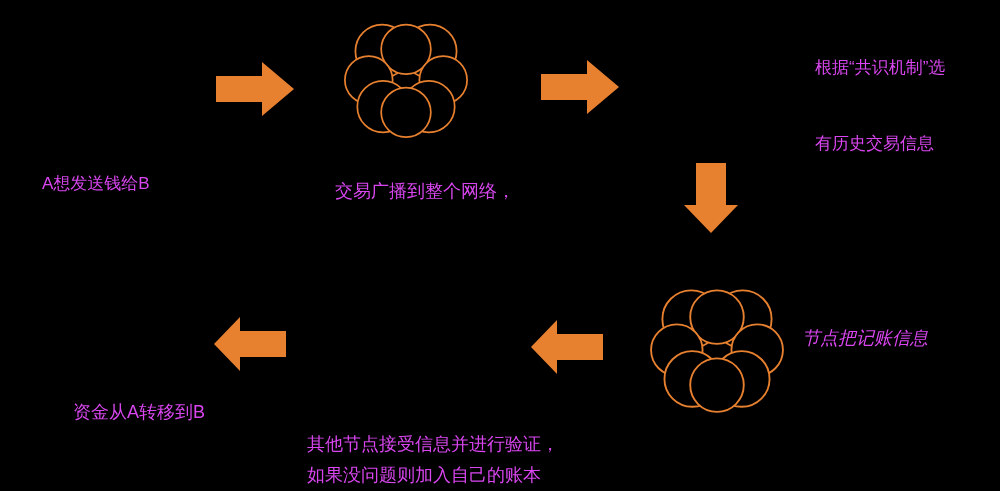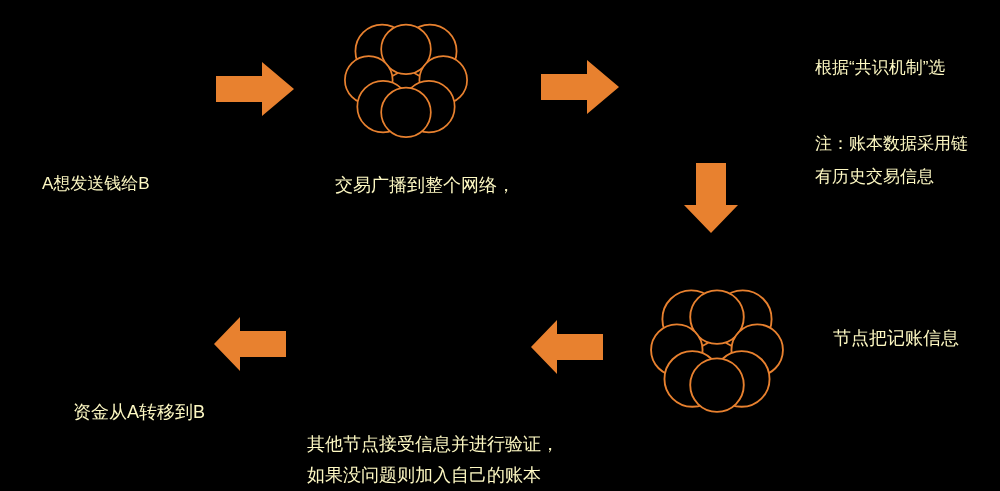--- a/index.html
+++ b/index.html
@@ -2,21 +2,21 @@
 <html><head>
 <meta charset="utf-8">
 <style>
   html,body{margin:0;padding:0;background:#000;}
   body{
     width:1000px;height:491px;position:relative;overflow:hidden;
     font-family:"Liberation Sans","DejaVu Sans",sans-serif;
     background:#000000;
   }
   .abs{position:absolute;}
-  .txt{color:#fef9c3;}
+  .txt{color:#d946ef;}
   .label{font-size:17px;white-space:nowrap;}
   .caption{font-size:18px;line-height:34px;white-space:nowrap;}
   .caption-sm{font-size:18px;line-height:31px;white-space:nowrap;}
   .rightcol{font-size:17px;line-height:35px;white-space:nowrap;}
   .rightcol-note{font-size:17px;line-height:33px;white-space:nowrap;}
   .sendtxt{font-size:18px;line-height:32px;white-space:nowrap;}
   svg{display:block;}
 </style>
 </head>
 <body>
@@ -34,34 +34,33 @@
     <circle cx="91" cy="38" r="28"></circle>
     <circle cx="66" cy="36" r="26"></circle>
     <circle cx="27" cy="68" r="25"></circle>
     <circle cx="105" cy="68" r="25"></circle>
     <circle cx="42" cy="96" r="27"></circle>
     <circle cx="90" cy="96" r="27"></circle>
     <circle cx="66" cy="102" r="26"></circle>
   </g>
 </svg>
 
-<div class="abs txt caption" style="left:335px;top:168px;">
+<div class="abs txt caption" style="left:335px;top:174px;">
   <div>交易广播到整个网络，</div>
 </div>
 
 <svg class="abs" style="left:541px;top:60px;" width="78" height="54" viewBox="0 0 78 54">
   <polygon points="0,14 46,14 46,0 78,27 46,54 46,40 0,40" fill="#E8812F"></polygon>
 </svg>
 
 <div class="abs txt rightcol" style="left:815px;top:50px;">
   <div>根据“共识机制”选</div>
 </div>
 
 <div class="abs txt rightcol-note" style="left:815px;top:127px;">
-  <div>注：账本数据采用链</div>
   <div>有历史交易信息</div>
 </div>
 
 <svg class="abs" style="left:684px;top:163px;" width="54" height="70" viewBox="0 0 54 70">
   <polygon points="12,0 42,0 42,42 54,42 27,70 0,42 12,42" fill="#E8812F"></polygon>
 </svg>
 
 <svg class="abs" style="left:649px;top:278px;" width="136" height="140" viewBox="0 0 132 132">
   <g fill="#000000" stroke-width="1.8" stroke="#E8812F">
     <circle cx="66" cy="64" r="38"></circle>
@@ -69,21 +68,21 @@
     <circle cx="91" cy="38" r="28"></circle>
     <circle cx="66" cy="36" r="26"></circle>
     <circle cx="27" cy="68" r="25"></circle>
     <circle cx="105" cy="68" r="25"></circle>
     <circle cx="42" cy="96" r="27"></circle>
     <circle cx="90" cy="96" r="27"></circle>
     <circle cx="66" cy="102" r="26"></circle>
   </g>
 </svg>
 
-<div class="abs txt sendtxt" style="left:833px;top:322px;">
+<div class="abs txt sendtxt" style="left:802px;top:322px;font-style:italic;">
   <div>节点把记账信息</div>
 </div>
 
 <svg class="abs" style="left:531px;top:320px;" width="72" height="54" viewBox="0 0 72 54">
   <polygon points="72,14 26,14 26,0 0,27 26,54 26,40 72,40" fill="#E8812F"></polygon>
 </svg>
 
 <div class="abs txt caption-sm" style="left:307px;top:422px;margin-top:7px;">
   <div>其他节点接受信息并进行验证，</div>
   <div>如果没问题则加入自己的账本</div>

